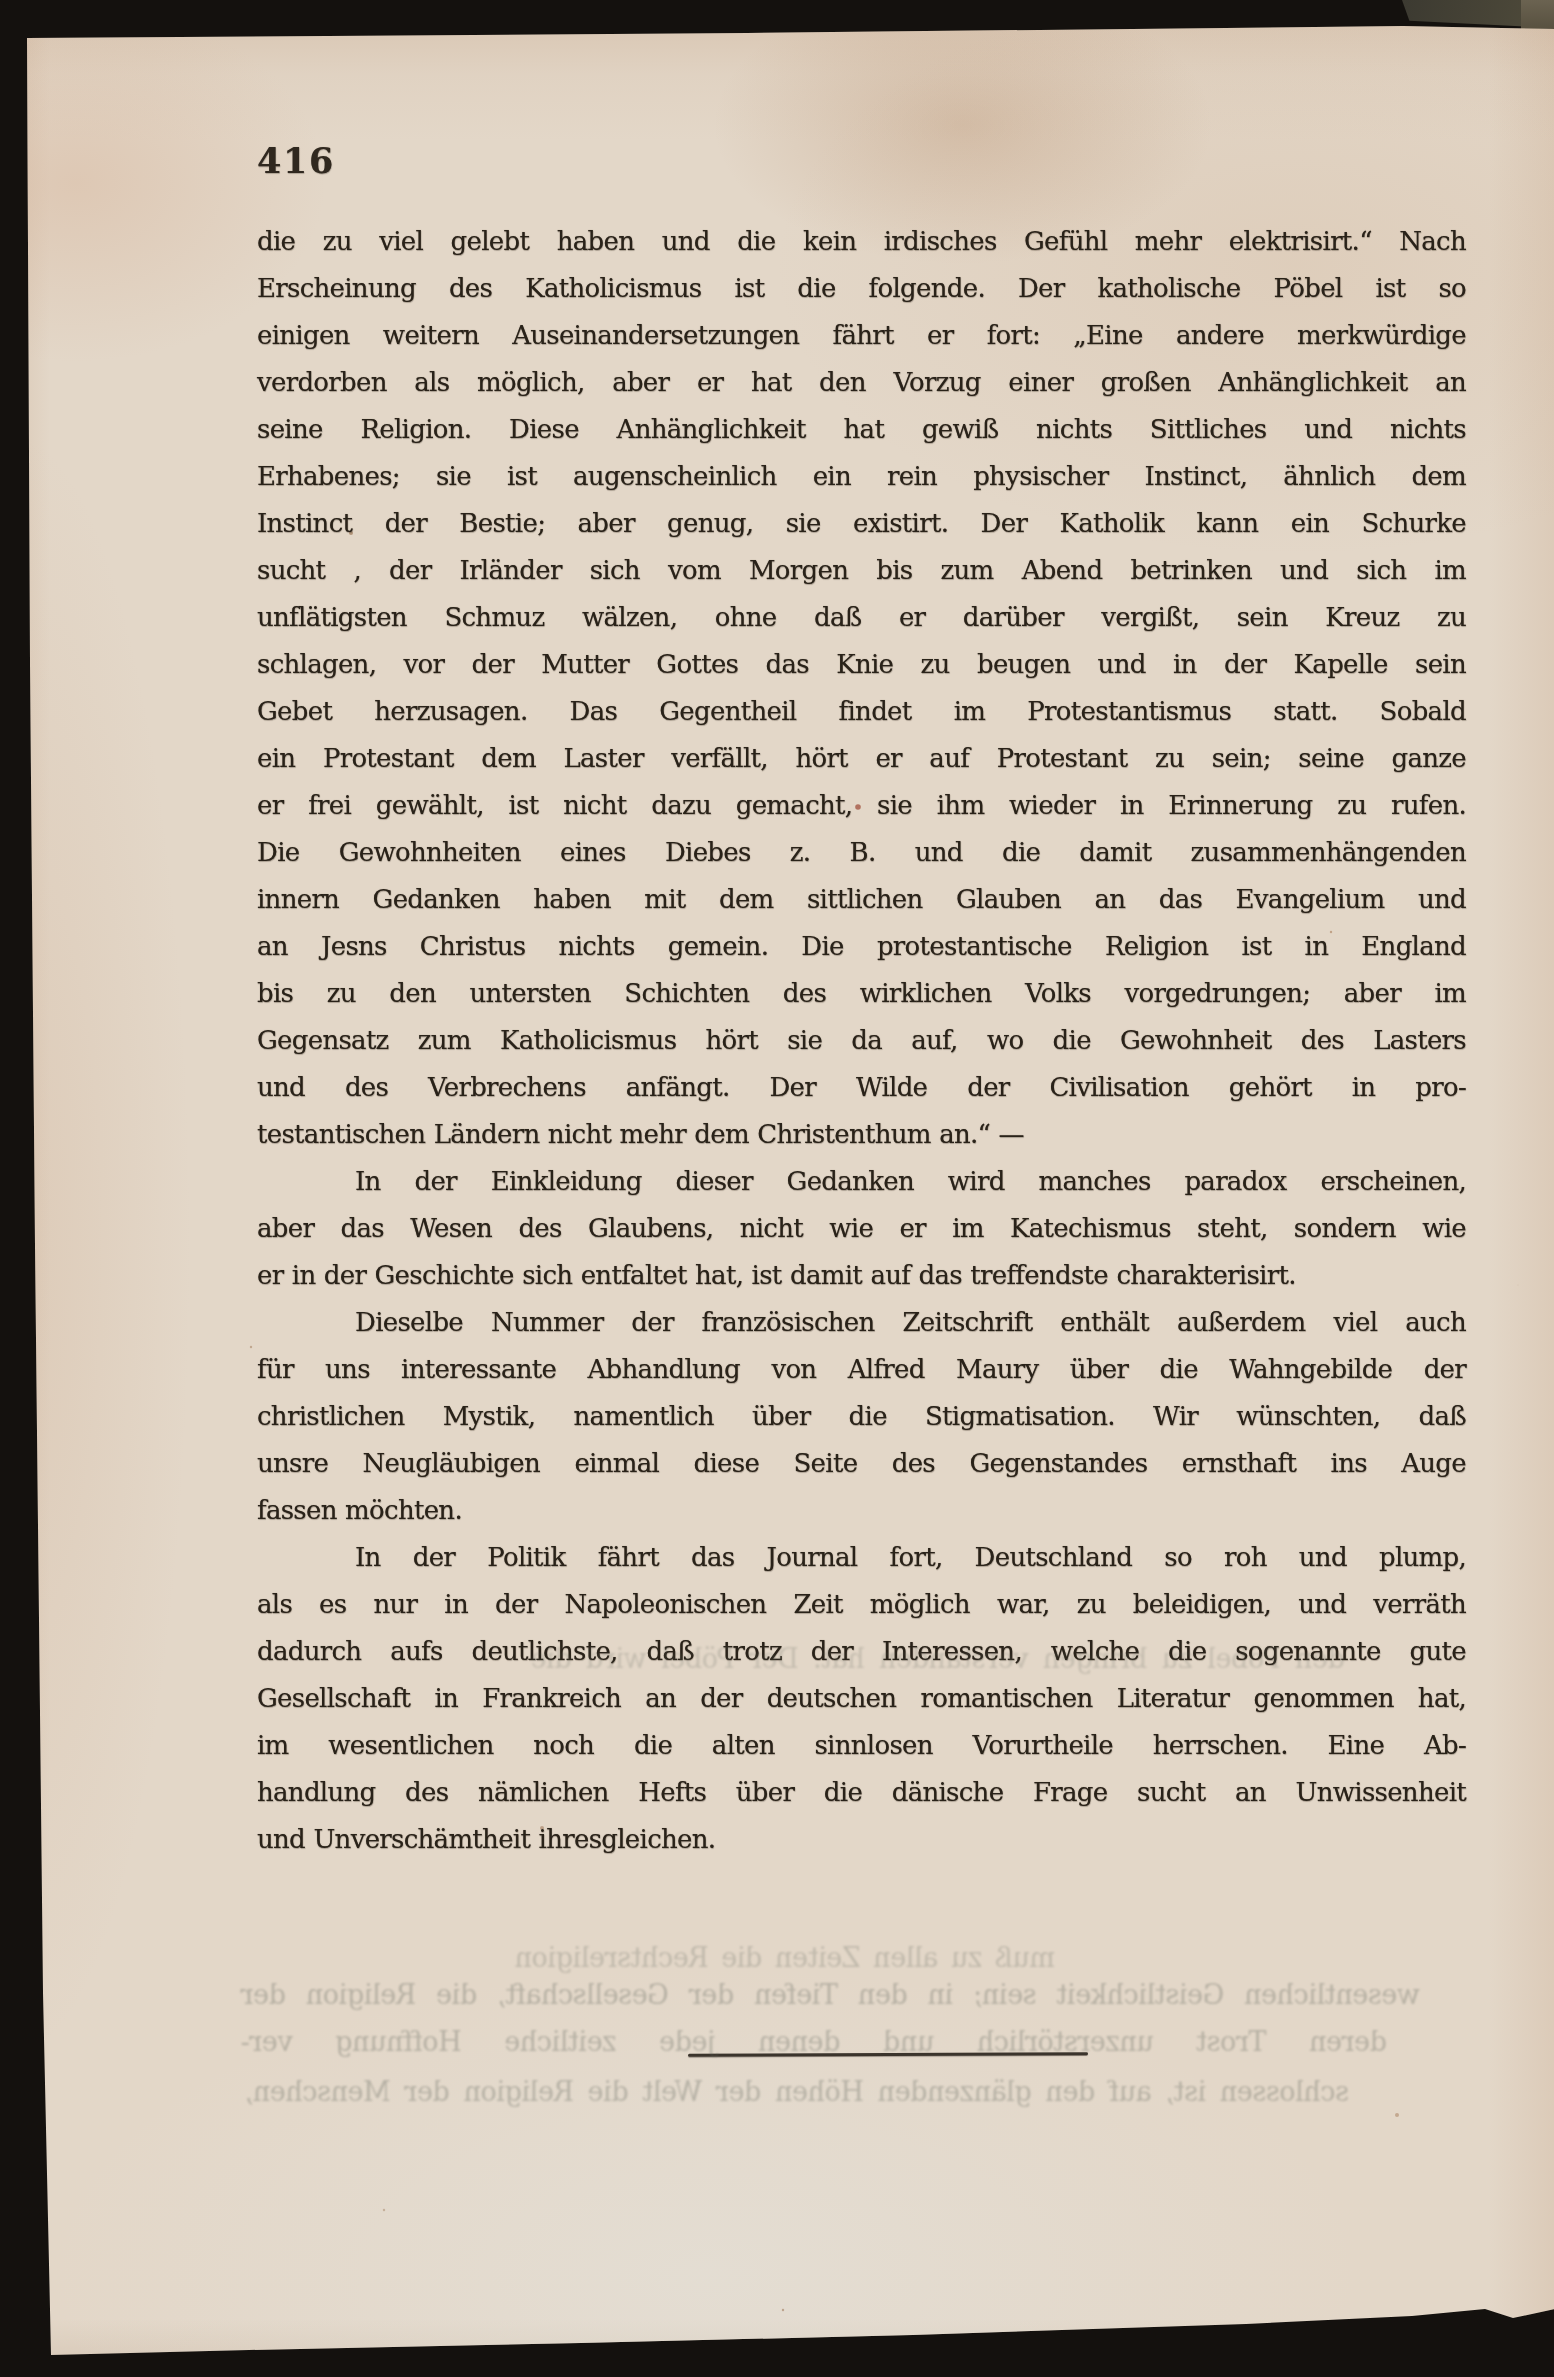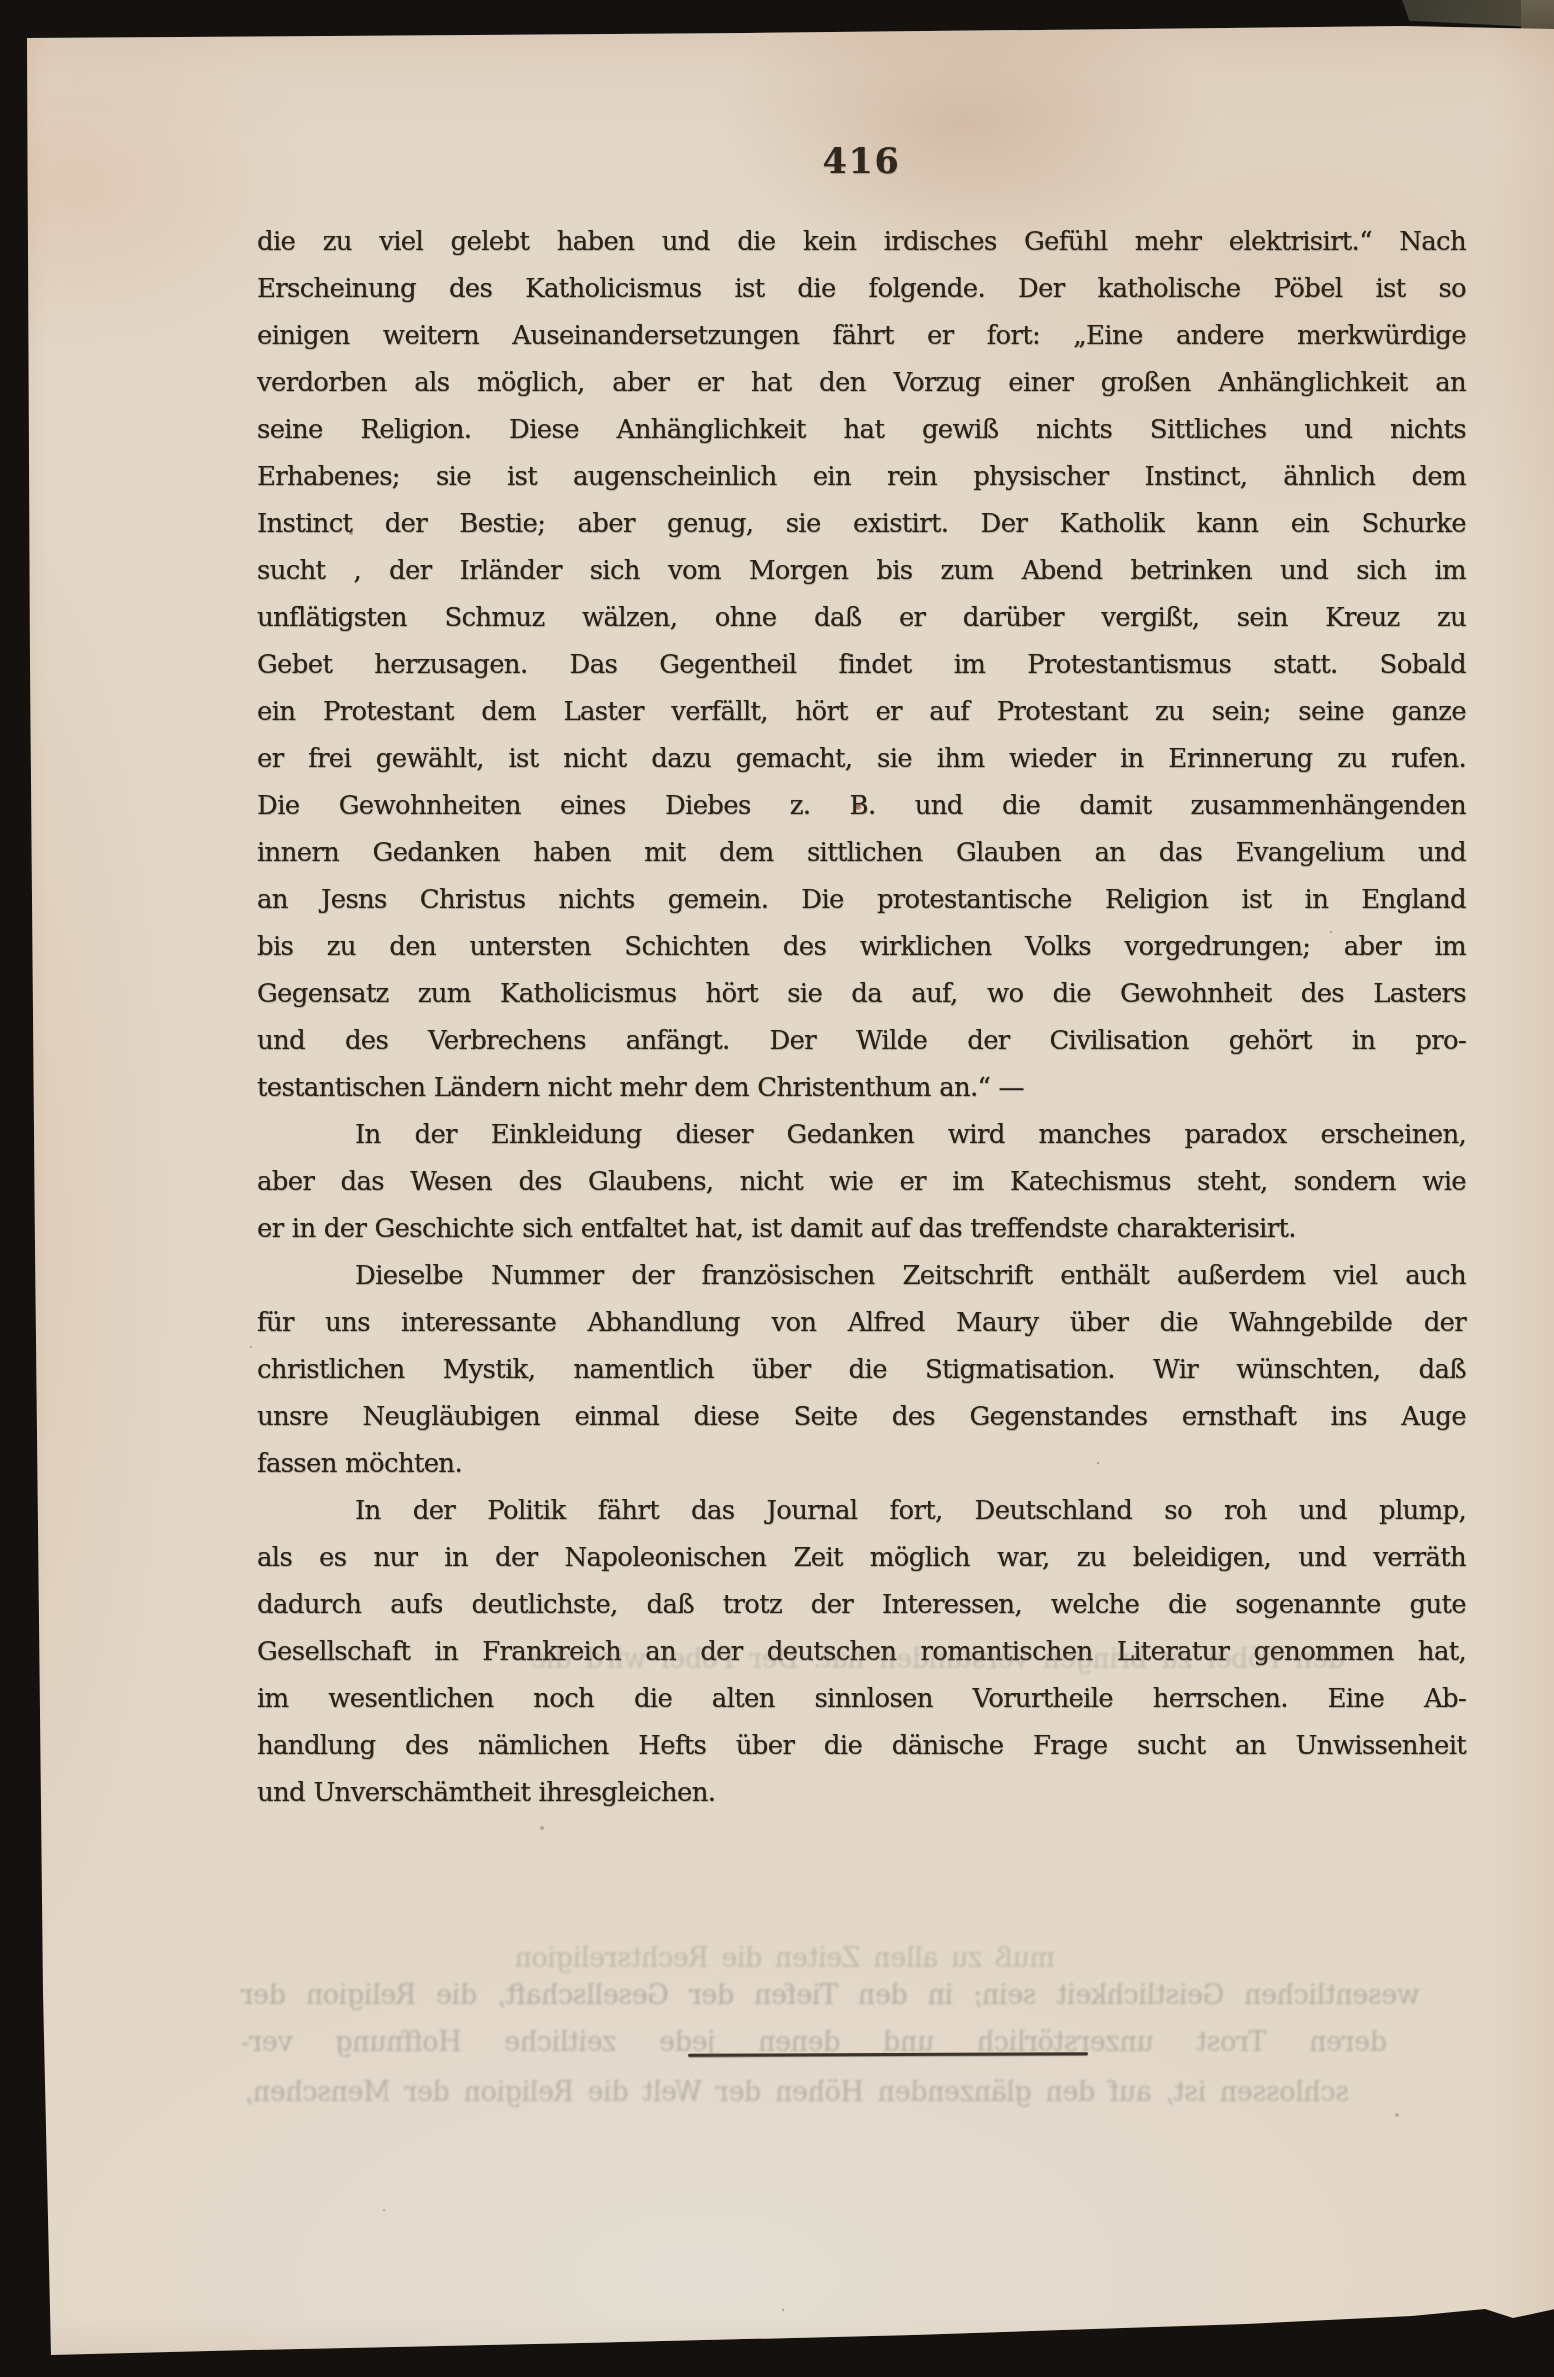--- a/index.html
+++ b/index.html
@@ -56,21 +56,20 @@
       1046px 1582px 0 0 rgba(150,100,60,0.4),
       648px 2084px 0 -0.8px rgba(139,94,58,0.4),
       1088px 1927px 0 -0.8px rgba(160,110,70,0.45),
       33px 1677px 0 -0.8px rgba(139,94,58,0.35),
       1167px 752px 0 -1.7px rgba(139,94,58,0.4),
       826px 274px 0 -1.7px rgba(160,110,70,0.5);
   }
   
   .page-number{
     position:absolute;left:257px;top:140px;width:1209px;
-    text-align:center;
     font-size:35px;font-weight:700;letter-spacing:1.7px;
     color:#30281f;
     text-shadow:0 0 0.8px rgba(48,40,31,0.4), 0.5px 0.7px 0.8px rgba(48,40,31,0.25);
   }
   .text-block{
     position:absolute;left:257px;top:218px;width:1209px;
   }
   .line{
     height:47px;line-height:47px;
     font-size:26px;letter-spacing:-0.7px;word-spacing:0.8px;
@@ -120,20 +119,21 @@
     <div class="text-block" id="text-block">
         <div class="line">die zu viel gelebt haben und die kein irdisches Gefühl mehr elektrisirt.“ Nach</div>
         <div class="line">Erscheinung des Katholicismus ist die folgende. Der katholische Pöbel ist so</div>
         <div class="line">einigen weitern Auseinandersetzungen fährt er fort: „Eine andere merkwürdige</div>
         <div class="line">verdorben als möglich, aber er hat den Vorzug einer großen Anhänglichkeit an</div>
         <div class="line">seine Religion. Diese Anhänglichkeit hat gewiß nichts Sittliches und nichts</div>
         <div class="line">Erhabenes; sie ist augenscheinlich ein rein physischer Instinct, ähnlich dem</div>
         <div class="line">Instinct der Bestie; aber genug, sie existirt. Der Katholik kann ein Schurke</div>
         <div class="line">sucht , der Irländer sich vom Morgen bis zum Abend betrinken und sich im</div>
         <div class="line">unflätigsten Schmuz wälzen, ohne daß er darüber vergißt, sein Kreuz zu</div>
+        <div class="line">schlagen, vor der Mutter Gottes das Knie zu beugen und in der Kapelle sein</div>
         <div class="line">Gebet herzusagen. Das Gegentheil findet im Protestantismus statt. Sobald</div>
         <div class="line">ein Protestant dem Laster verfällt, hört er auf Protestant zu sein; seine ganze</div>
         <div class="line">er frei gewählt, ist nicht dazu gemacht, sie ihm wieder in Erinnerung zu rufen.</div>
         <div class="line">Die Gewohnheiten eines Diebes z. B. und die damit zusammenhängenden</div>
         <div class="line">innern Gedanken haben mit dem sittlichen Glauben an das Evangelium und</div>
         <div class="line">an Jesns Christus nichts gemein. Die protestantische Religion ist in England</div>
         <div class="line">bis zu den untersten Schichten des wirklichen Volks vorgedrungen; aber im</div>
         <div class="line">Gegensatz zum Katholicismus hört sie da auf, wo die Gewohnheit des Lasters</div>
         <div class="line">und des Verbrechens anfängt. Der Wilde der Civilisation gehört in pro-</div>
         <div class="line end">testantischen Ländern nicht mehr dem Christenthum an.“ —</div>

